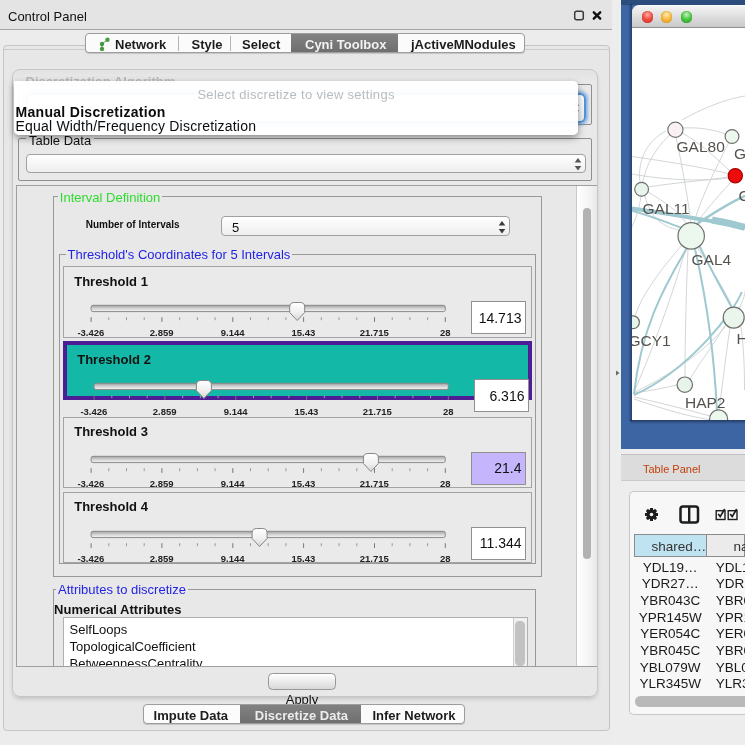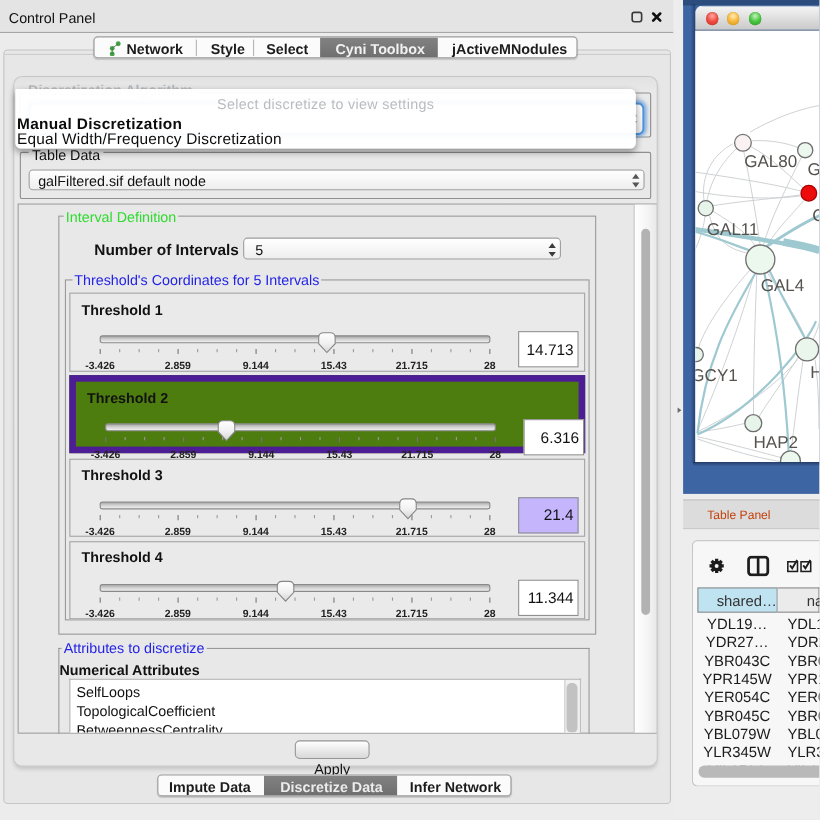--- a/index.html
+++ b/index.html
@@ -43,35 +43,34 @@
 
 <div class="abs" style="left:26px;top:92.5px;width:560.4px;height:30.5px;border-radius:6px;background:linear-gradient(#ffffff,#ececec);border:2px solid #4f93dc;box-shadow:0 0 3px 1.5px rgba(90,150,220,0.65)"></div>
 <svg class="abs" style="left:571px;top:100px" width="10" height="16">
     <path d="M5 1.5 L8.3 6 L1.7 6 Z" fill="#999"></path>
     <path d="M5 14.5 L8.3 10 L1.7 10 Z" fill="#999"></path>
   </svg>
 
 <div class="abs" style="left:18px;top:138.1px;width:574.1px;height:43px;border:1px solid #8f8f8f;border-radius:2px"></div>
 <div class="abs" style="left:26px;top:133px;font-size:13px;color:#111;background:#e8e8e8;padding:0 3px">Table Data</div>
 <div class="abs" style="left:25.7px;top:154.1px;width:560.3px;height:19.4px;border:1px solid #a0a0a0;border-radius:4px;background:linear-gradient(#ffffff,#eeeeee)">
-  <div class="abs" style="left:8px;top:2px;font-size:13px;color:#111">galFiltered.sif default node</div>
   <svg class="abs" style="left:546px;top:1.5px" width="10" height="15">
       <path d="M5 1 L8.3 5.5 L1.7 5.5 Z" fill="#555"></path>
       <path d="M5 13.5 L8.3 9 L1.7 9 Z" fill="#555"></path>
     </svg>
 </div>
 
 <div class="abs" style="left:16.1px;top:185.4px;width:581.4px;height:482.1px;border:1px solid #9f9f9f;background:#e8e8e8"></div>
 <div class="abs" style="left:575.5px;top:186.4px;width:21px;height:480.1px;background:linear-gradient(90deg,#ffffff 0%,#f4f4f4 60%,#e8e8e8 100%);border-left:1px solid #c9c9c9"></div>
 <div class="abs" style="left:582.5px;top:207.5px;width:8.3px;height:351.5px;background:#b2b2b2;border-radius:4.2px"></div>
 
 <div class="abs" style="left:53.1px;top:196px;width:489.4px;height:380.7px;border:1px solid #999"></div>
 <div class="abs" style="left:57.8px;top:189.5px;font-size:13px;color:#2fdb2f;background:#e8e8e8;padding:0 2px">Interval Definition</div>
 
-<div class="abs" style="left:85.7px;top:219.3px;font-size:14px;font-weight:bold;color:#111">Number of Intervals</div>
+<div class="abs" style="left:85.7px;top:219.3px;font-size:10px;font-weight:bold;color:#111">Number of Intervals</div>
 <div class="abs" style="left:220.5px;top:216.3px;width:289px;height:20px;border:1px solid #a0a0a0;border-radius:4px;background:linear-gradient(#ffffff,#eeeeee)">
   <div class="abs" style="left:10.5px;top:2.8px;font-size:13px;color:#111">5</div>
   <svg class="abs" style="left:275.2px;top:2.5px" width="10" height="15">
       <path d="M5 1 L8.3 5.5 L1.7 5.5 Z" fill="#3a3a3a"></path>
       <path d="M5 13.5 L8.3 9 L1.7 9 Z" fill="#3a3a3a"></path>
     </svg>
 </div>
 
 <div class="abs" style="left:58.5px;top:253.8px;width:477.9px;height:310.7px;border:1px solid #999"></div>
 <div class="abs" style="left:65.5px;top:247.2px;font-size:13px;color:#2323e6;background:#e8e8e8;padding:0 2px">Threshold's Coordinates for 5 Intervals</div>
@@ -118,21 +117,21 @@
 <div style="position:absolute;left:407.4px;top:34px;width:55.3px;height:33px;border:1.5px solid #909090;background:#fff;box-sizing:border-box">
 <div style="position:absolute;right:4px;top:7.5px;font-size:14px;color:#111">14.713</div>
     </div>
 <span style="position:absolute;left:27.1px;top:60.2px;transform:translateX(-50%);font-size:9.5px;font-weight:bold;color:#222;white-space:nowrap">-3.426</span>
     <span style="position:absolute;left:97.9px;top:60.2px;transform:translateX(-50%);font-size:9.5px;font-weight:bold;color:#222;white-space:nowrap">2.859</span>
     <span style="position:absolute;left:168.8px;top:60.2px;transform:translateX(-50%);font-size:9.5px;font-weight:bold;color:#222;white-space:nowrap">9.144</span>
     <span style="position:absolute;left:239.6px;top:60.2px;transform:translateX(-50%);font-size:9.5px;font-weight:bold;color:#222;white-space:nowrap">15.43</span>
     <span style="position:absolute;left:310.5px;top:60.2px;transform:translateX(-50%);font-size:9.5px;font-weight:bold;color:#222;white-space:nowrap">21.715</span>
     <span style="position:absolute;left:381.4px;top:60.2px;transform:translateX(-50%);font-size:9.5px;font-weight:bold;color:#222;white-space:nowrap">28</span>
 </div>
-<div style="position:absolute;left:62.8px;top:341.4px;width:468.9px;height:71px;border:6px solid #4c1d95;background:#4d7c0f;box-sizing:border-box">
+<div style="position:absolute;left:62.8px;top:341.4px;width:468.9px;height:59px;border:4px solid #4c1d95;background:#14b8a6;box-sizing:border-box">
 <div style="position:absolute;left:10.4px;top:6.5px;font-size:13px;font-weight:bold;color:#111">Threshold 2</div>
 <svg width="469" height="36" style="position:absolute;left:0;top:33px" xmlns="http://www.w3.org/2000/svg">
       <defs>
         <linearGradient id="thumbg" x1="0" y1="0" x2="0" y2="1">
           <stop offset="0" stop-color="#ffffff"></stop>
           <stop offset="0.55" stop-color="#f0f0f0"></stop>
           <stop offset="1" stop-color="#d5d5d5"></stop>
         </linearGradient>
         <linearGradient id="trackg2" x1="0" y1="0" x2="0" y2="1">
           <stop offset="0" stop-color="#9e9e9e"></stop>

